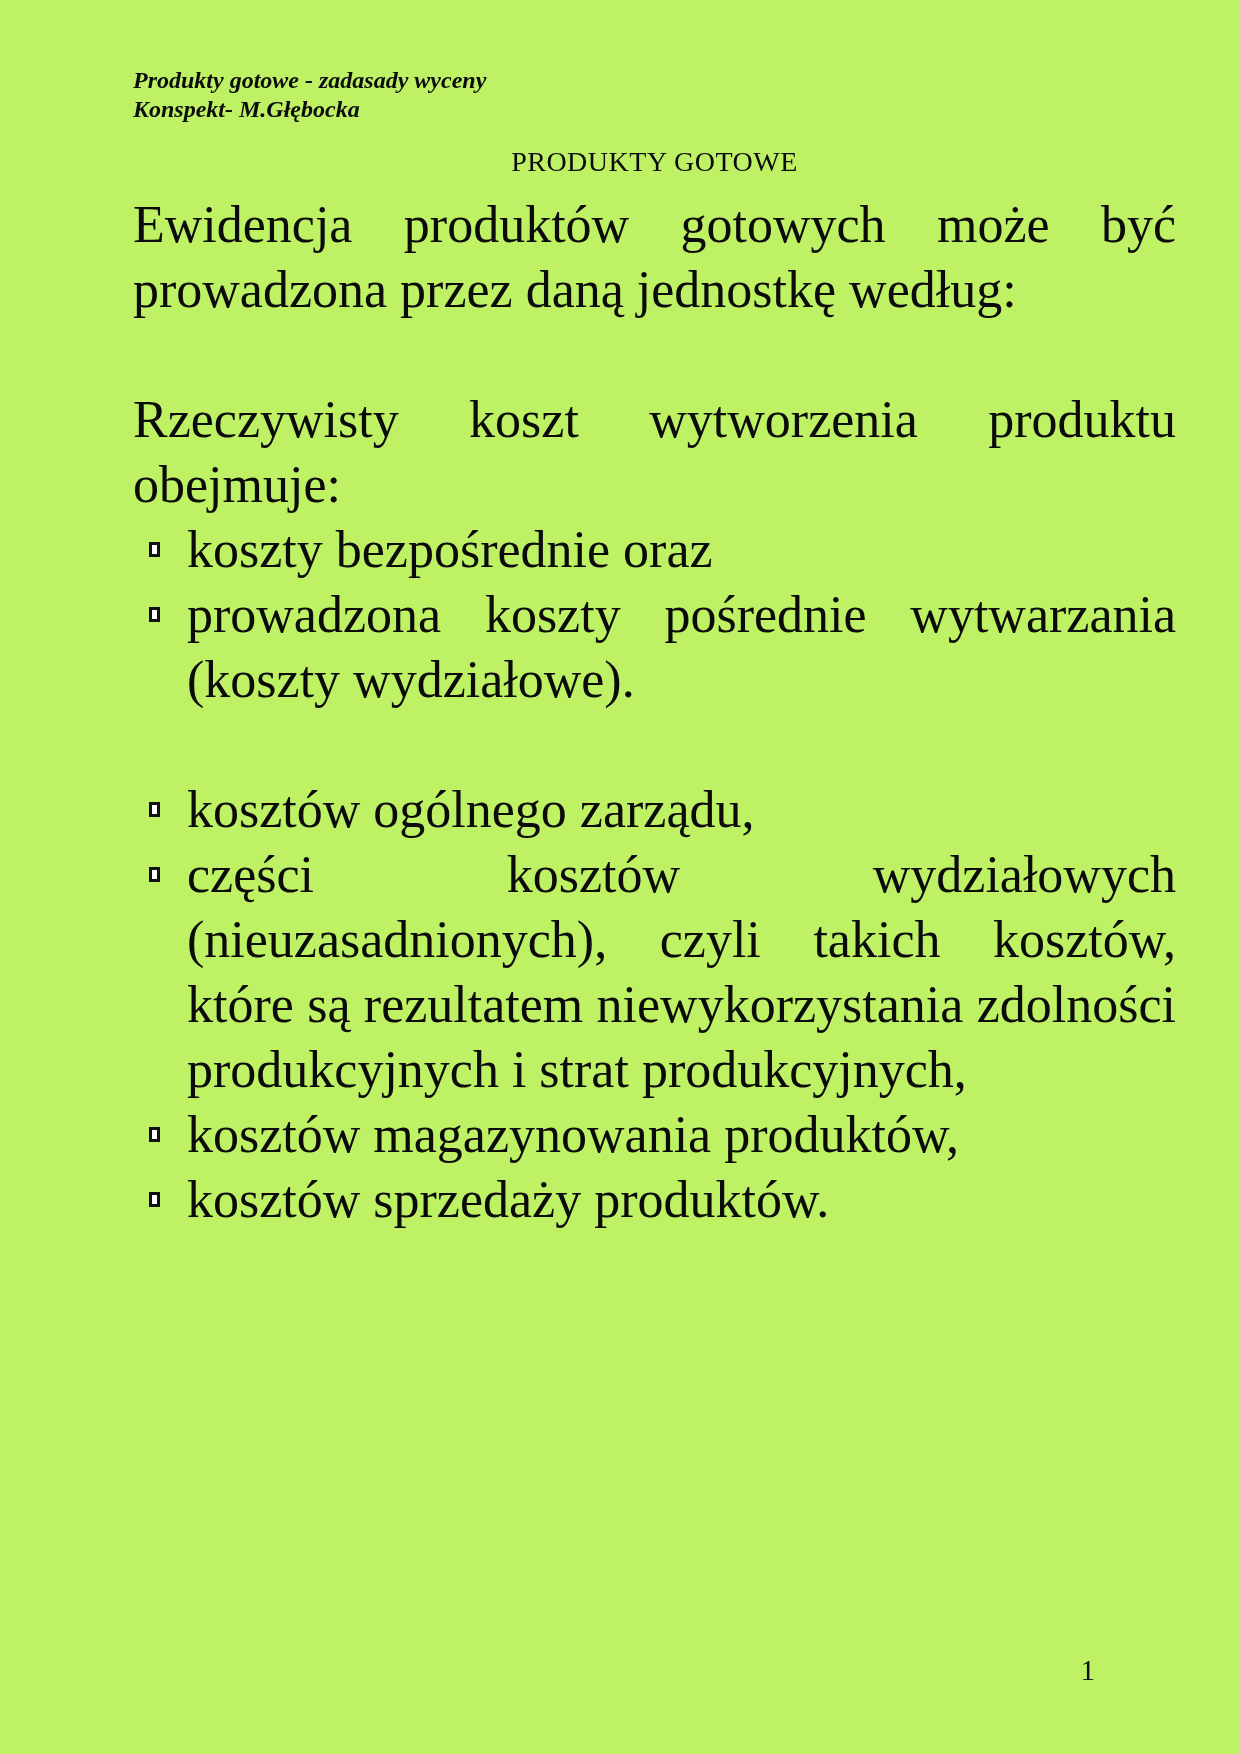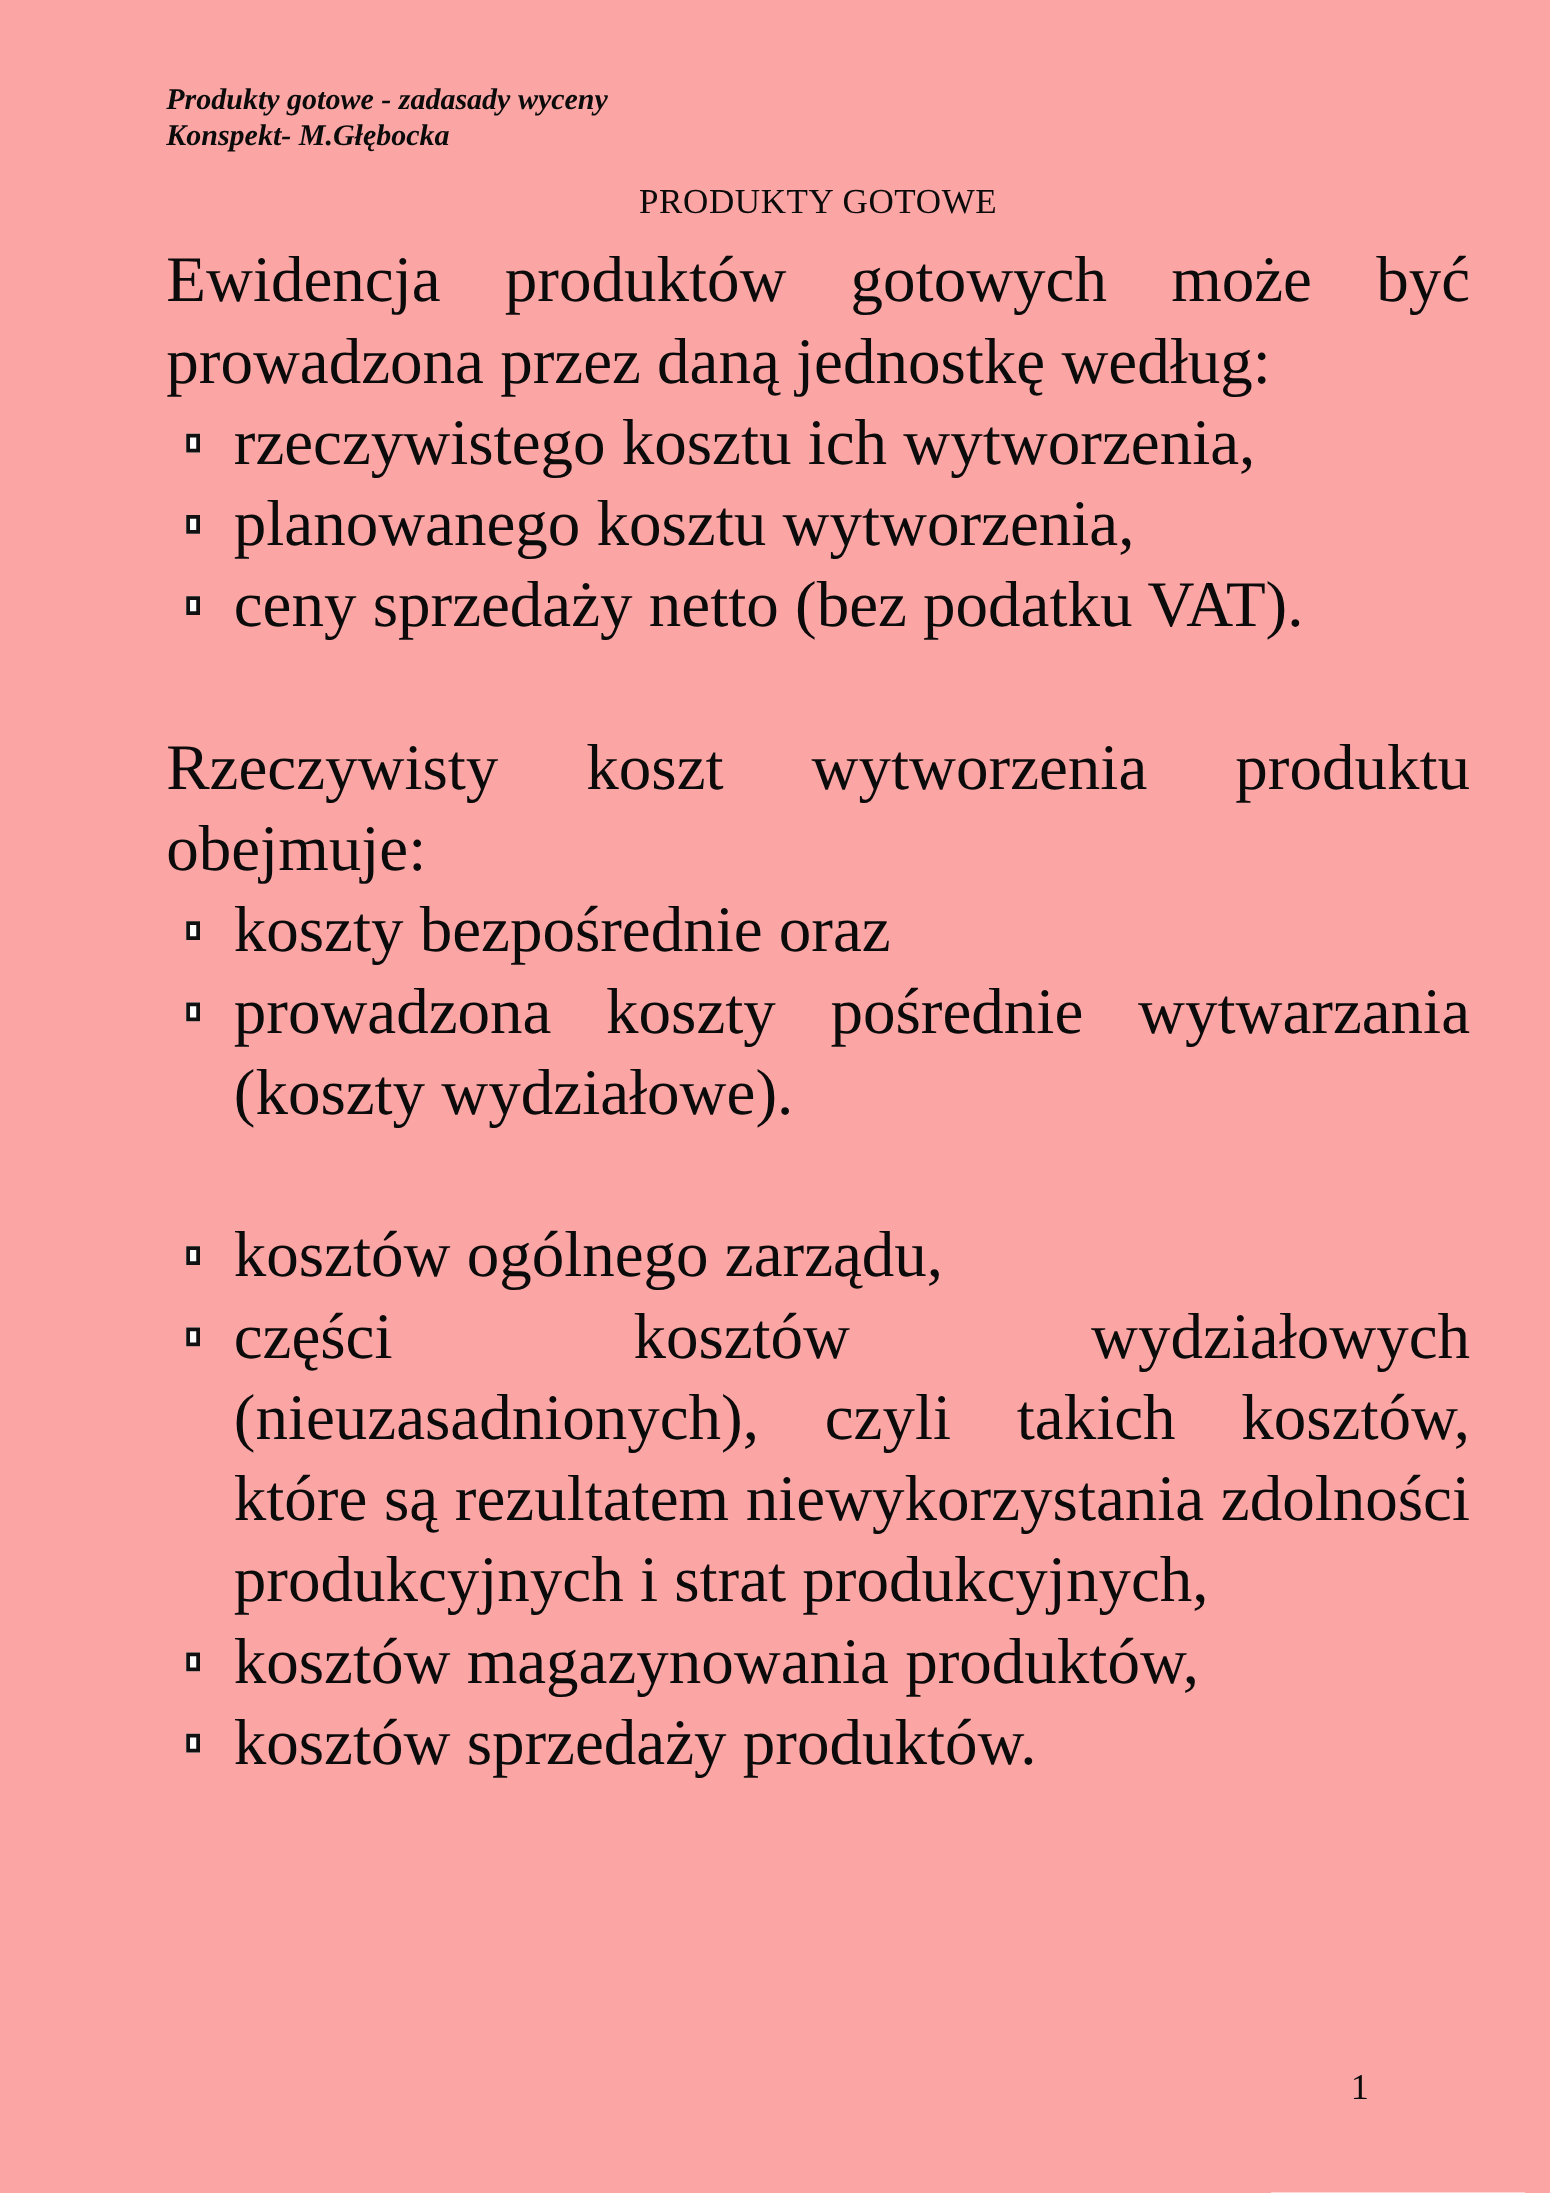--- a/index.html
+++ b/index.html
@@ -4,21 +4,21 @@
 <style>
   html, body {
     margin: 0;
     padding: 0;
     background: #ffffff;
   }
   .page {
     position: relative;
     width: 1240px;
     height: 1754px;
-    background: #fca5a5;
+    background: #bef264;
     color: #0b0b0b;
     font-family: "Liberation Serif", "DejaVu Serif", serif;
     overflow: hidden;
     box-sizing: border-box;
     padding: 66px 64px 0 133px;
   }
   .doc-header {
     font-size: 24px;
     line-height: 29px;
     font-weight: bold;
@@ -82,34 +82,20 @@
     <div>Produkty gotowe - zadasady wyceny</div>
     <div>Konspekt- M.Głębocka</div>
   </div>
 
   <h1 class="doc-title">PRODUKTY GOTOWE</h1>
 
   <div class="body-text">
 
     <div class="section">
       <p class="intro">Ewidencja produktów gotowych może być prowadzona przez daną jednostkę według:</p>
-      <ul class="bullets">
-        <li>
-          <span class="sq"></span>
-          <span>rzeczywistego kosztu ich wytworzenia,</span>
-        </li>
-        <li>
-          <span class="sq"></span>
-          <span>planowanego kosztu wytworzenia,</span>
-        </li>
-        <li>
-          <span class="sq"></span>
-          <span>ceny sprzedaży netto (bez podatku VAT).</span>
-        </li>
-      </ul>
     </div>
 
     <div class="section">
       <p class="intro">Rzeczywisty koszt wytworzenia produktu obejmuje:</p>
       <ul class="bullets">
         <li>
           <span class="sq"></span>
           <span>koszty bezpośrednie oraz</span>
         </li>
         <li>

